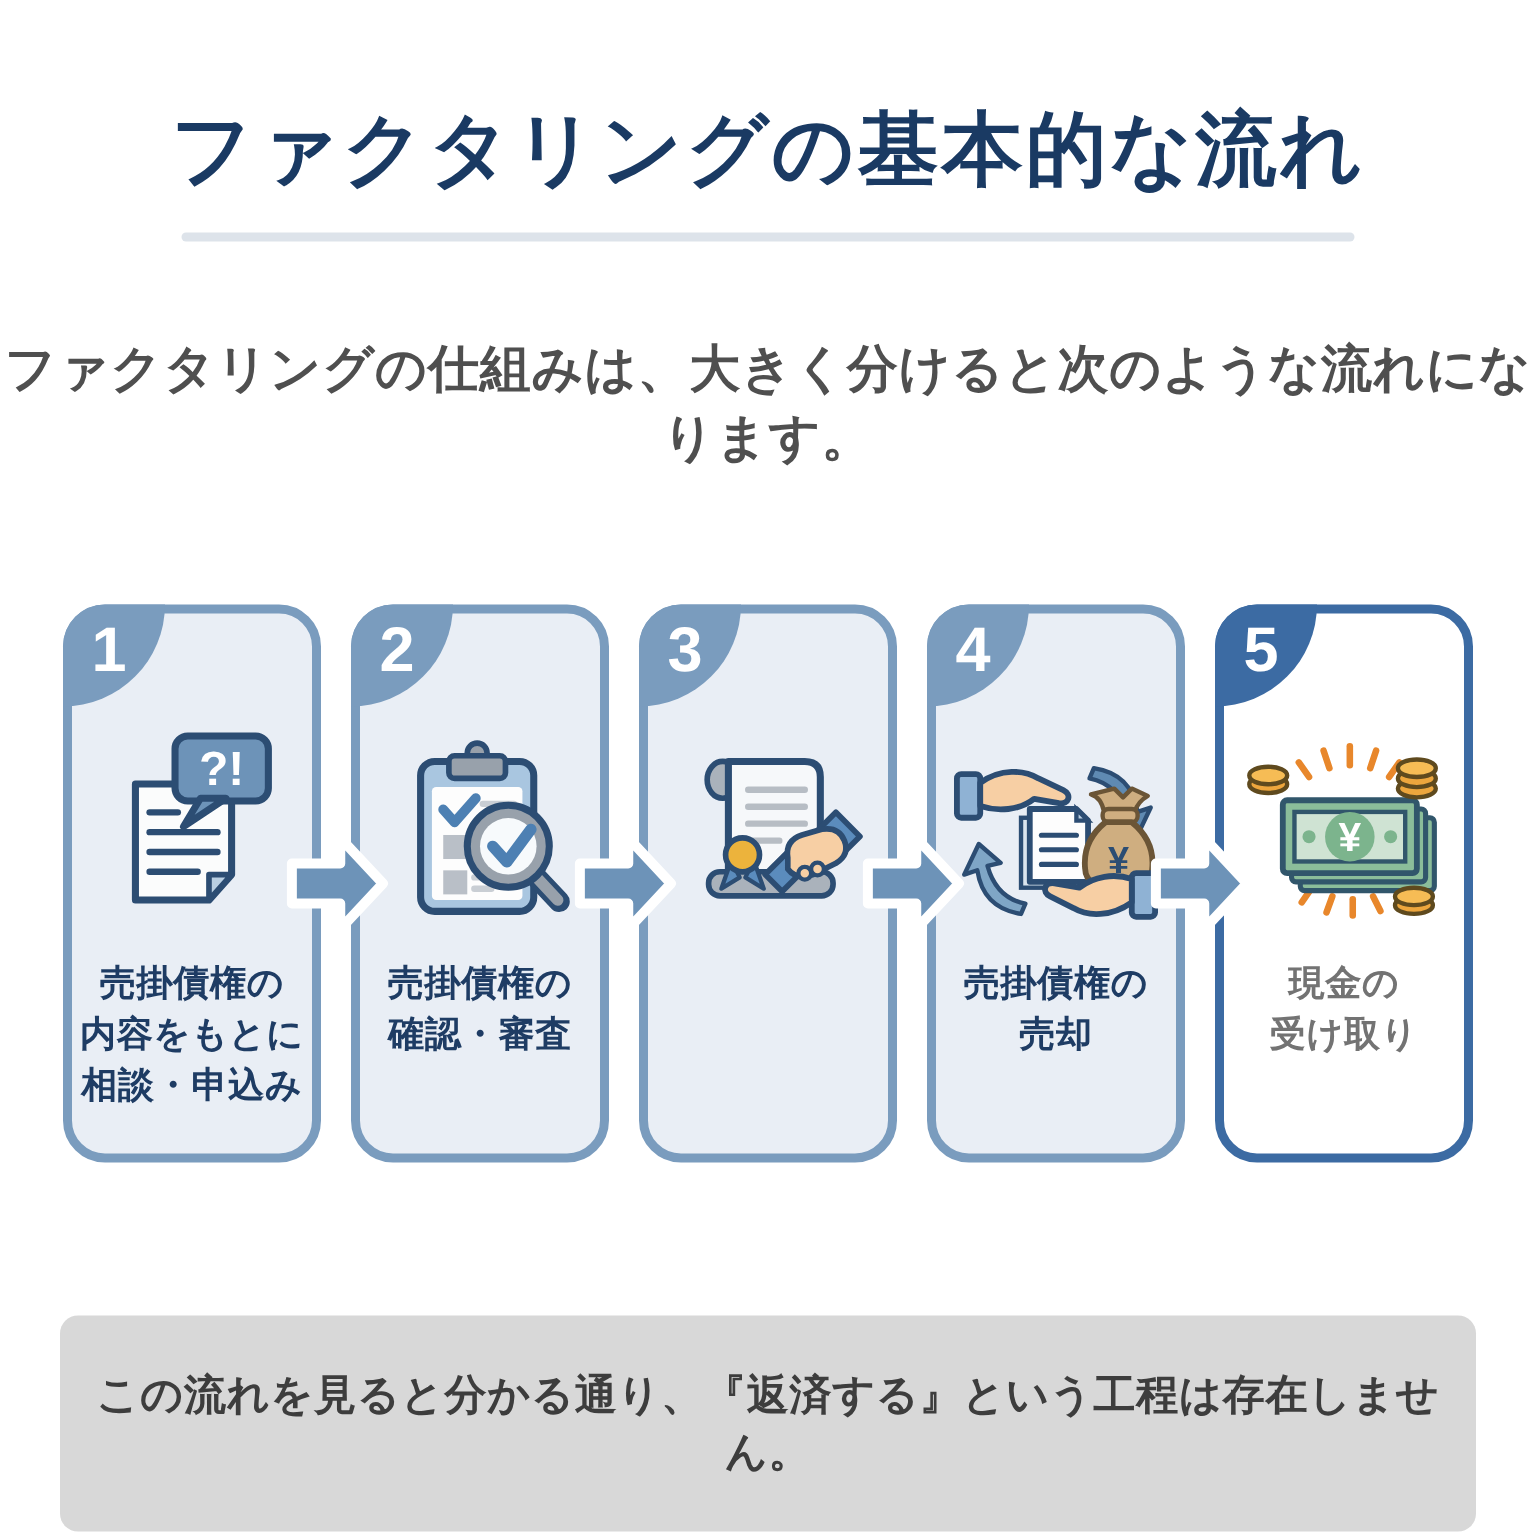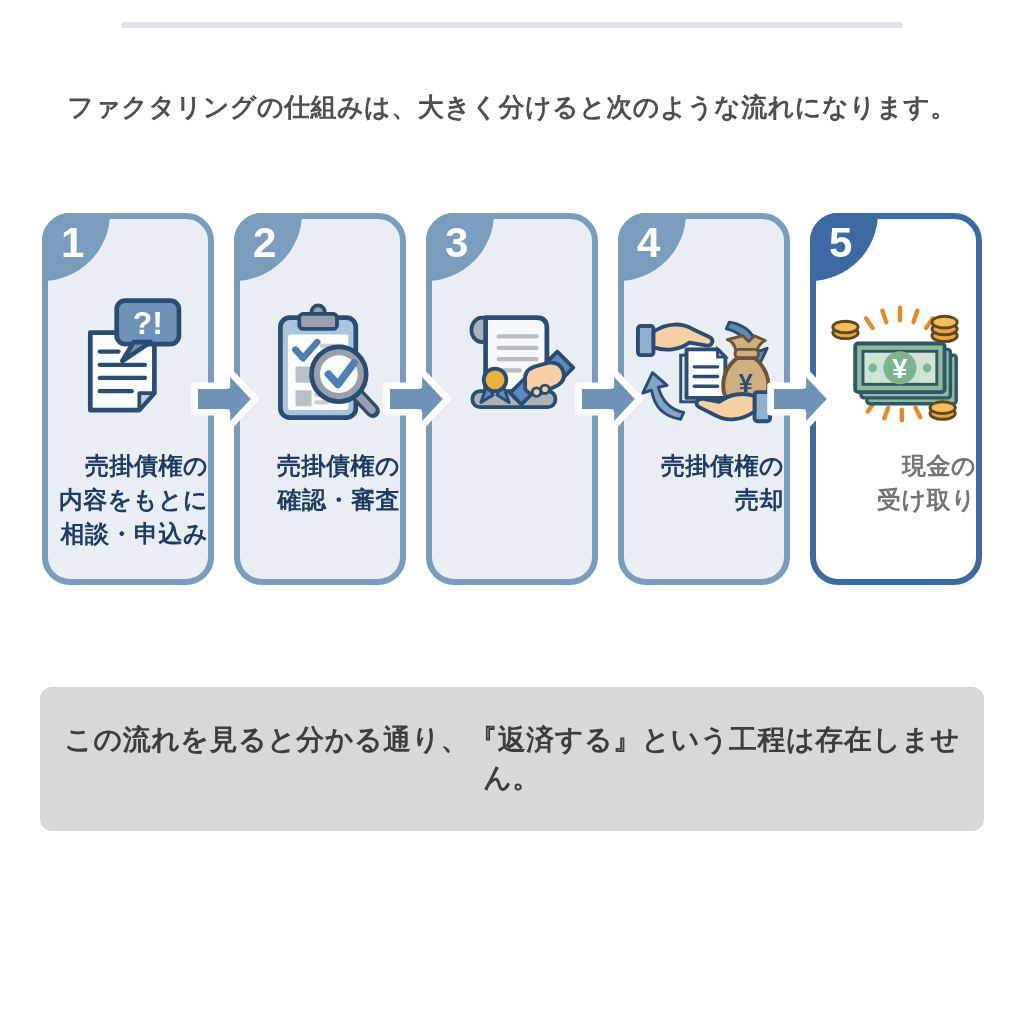--- a/index.html
+++ b/index.html
@@ -23,21 +23,21 @@
   .title-divider {
     width: 782px;
     height: 6px;
     background: #dde3ea;
     margin: 22px auto 0 auto;
     border-radius: 3px;
   }
   .subtitle {
     margin-top: 62px;
     text-align: center;
-    font-size: 26px;
+    font-size: 34px;
     font-weight: 600;
     color: #4f4f4f;
     letter-spacing: 0.5px;
   }
 
   .flow {
     display: flex;
     justify-content: space-between;
     align-items: stretch;
     margin: 88px 42px 0 42px;
@@ -79,21 +79,21 @@
   }
   .icon-area {
     margin-top: 68px;
     height: 148px;
     display: flex;
     align-items: center;
     justify-content: center;
   }
   .step-label {
     margin-top: 14px;
-    text-align: right;
+    text-align: center;
     font-size: 24px;
     font-weight: bold;
     color: #1e3c64;
     line-height: 1.42;
     white-space: pre-line;
     letter-spacing: 0.5px;
   }
   .card.final .step-label { color: #737373; }
 
   .arrow-slot {
@@ -122,20 +122,21 @@
     font-weight: 600;
     color: #3d3d3d;
     letter-spacing: 0.5px;
   }
 </style>
 </head>
 <body>
 
 <div class="page">
 
+  <h1 class="title">ファクタリングの基本的な流れ</h1>
   <div class="title-divider"></div>
   <p class="subtitle">ファクタリングの仕組みは、大きく分けると次のような流れになります。</p>
 
   <div class="flow">
 
     <div class="card">
       <div class="badge">
         <span class="badge-num">1</span>
       </div>
       <div class="icon-area">

